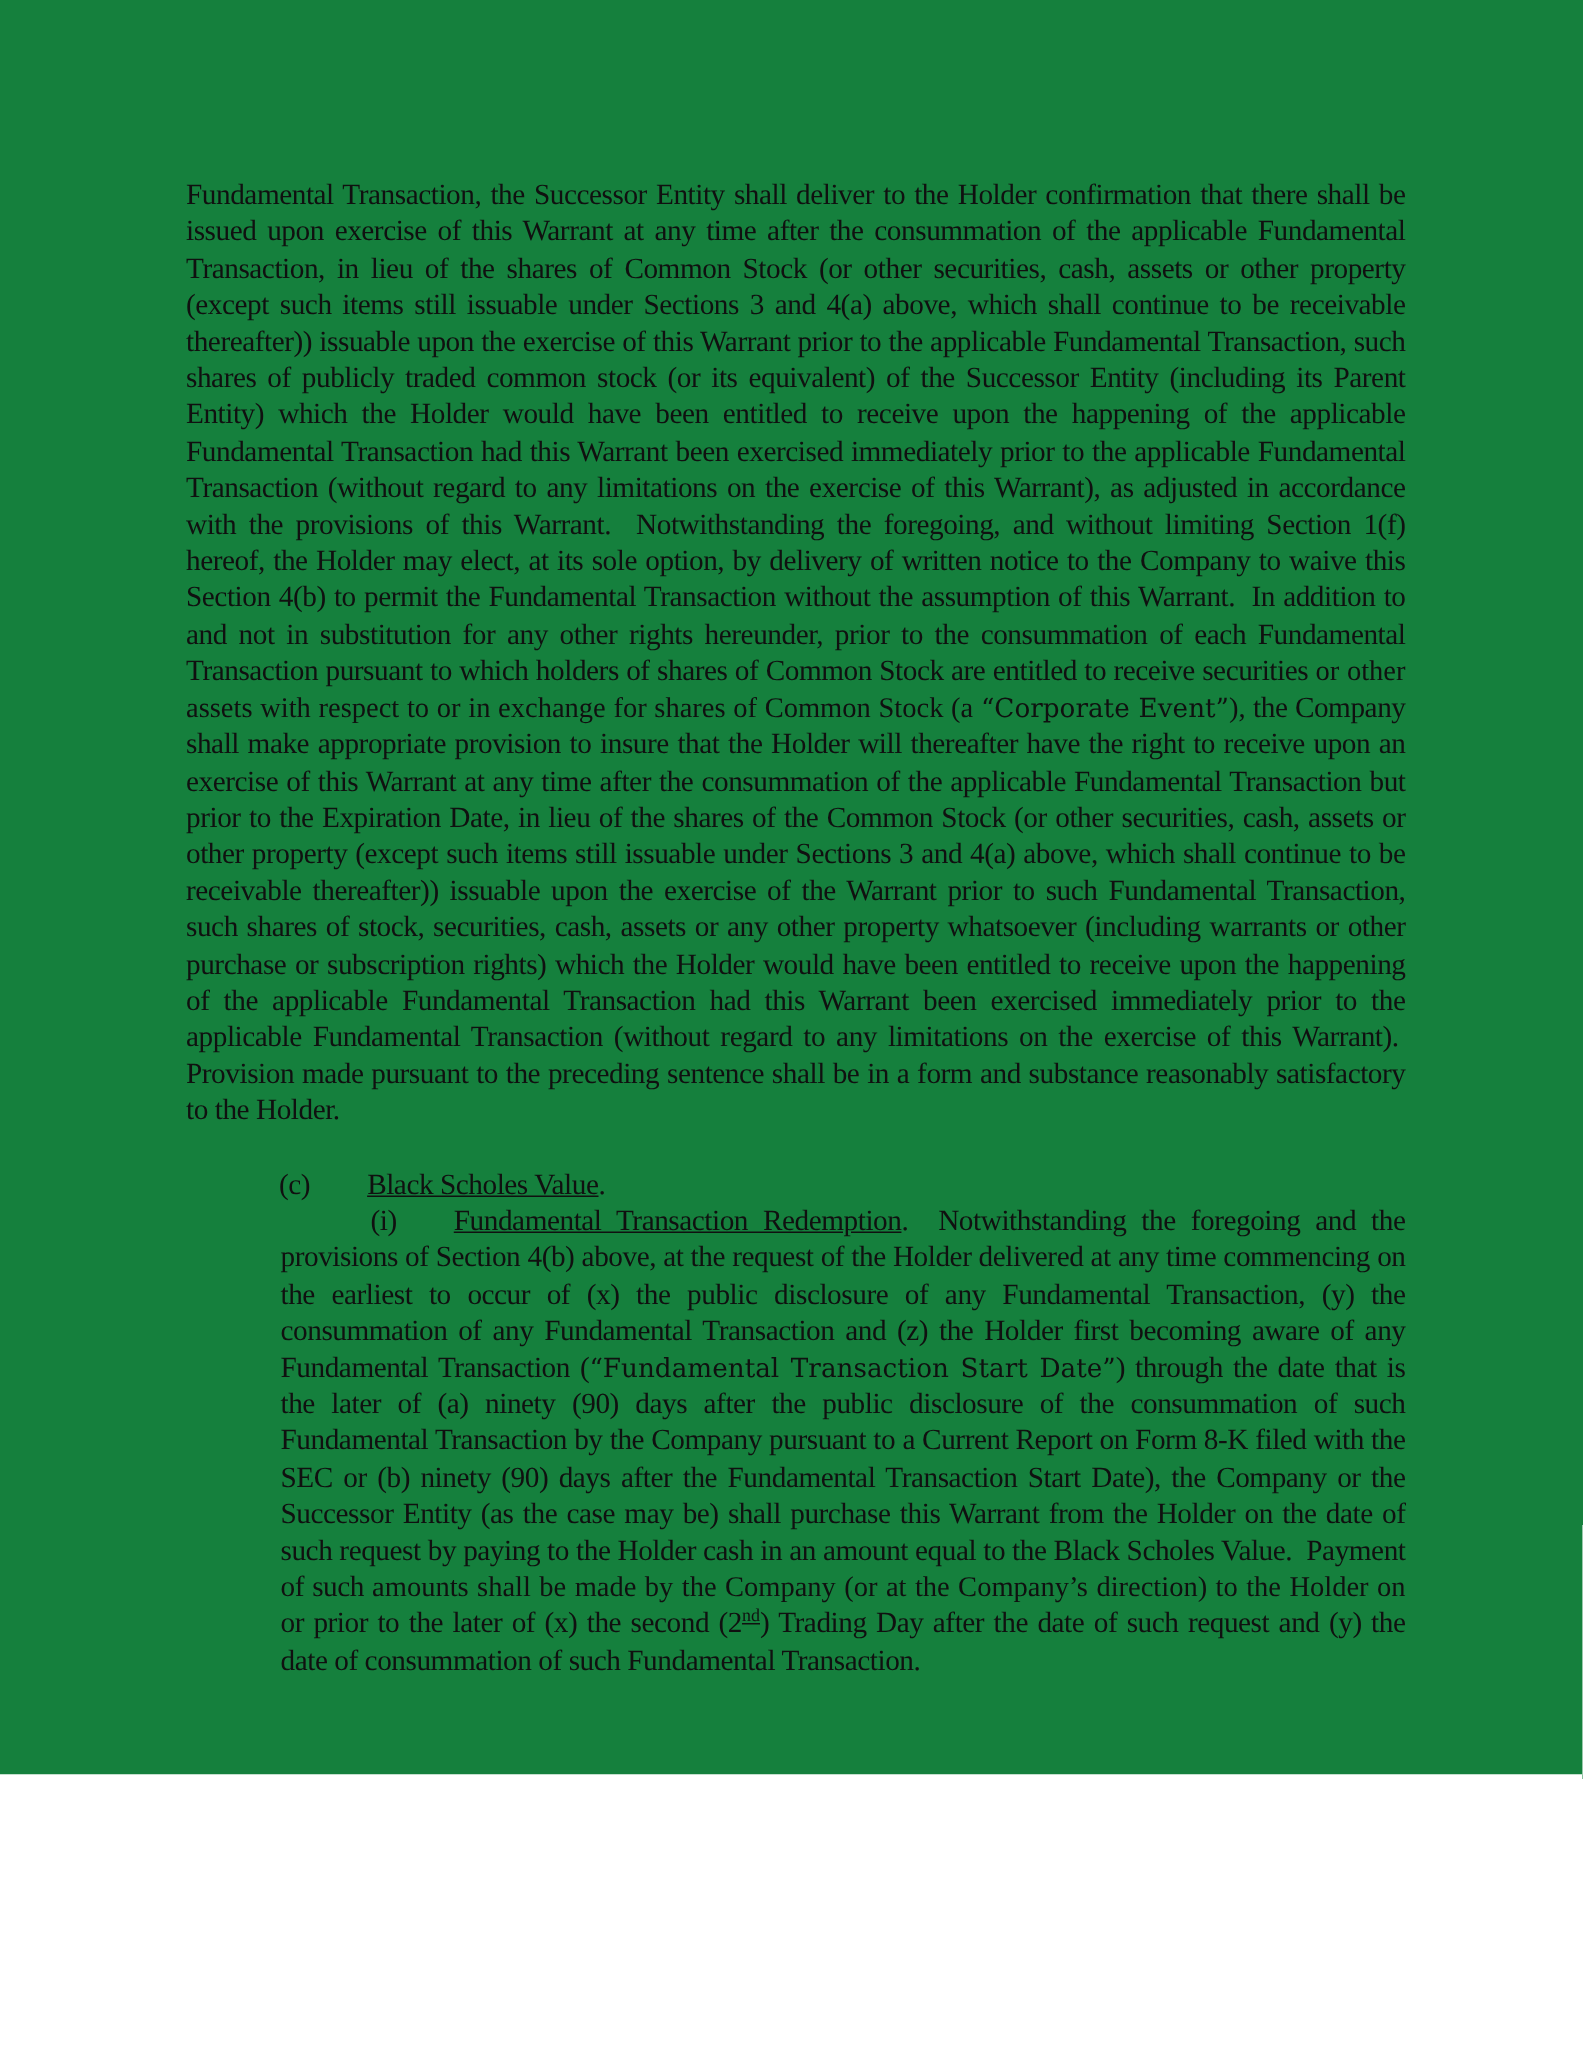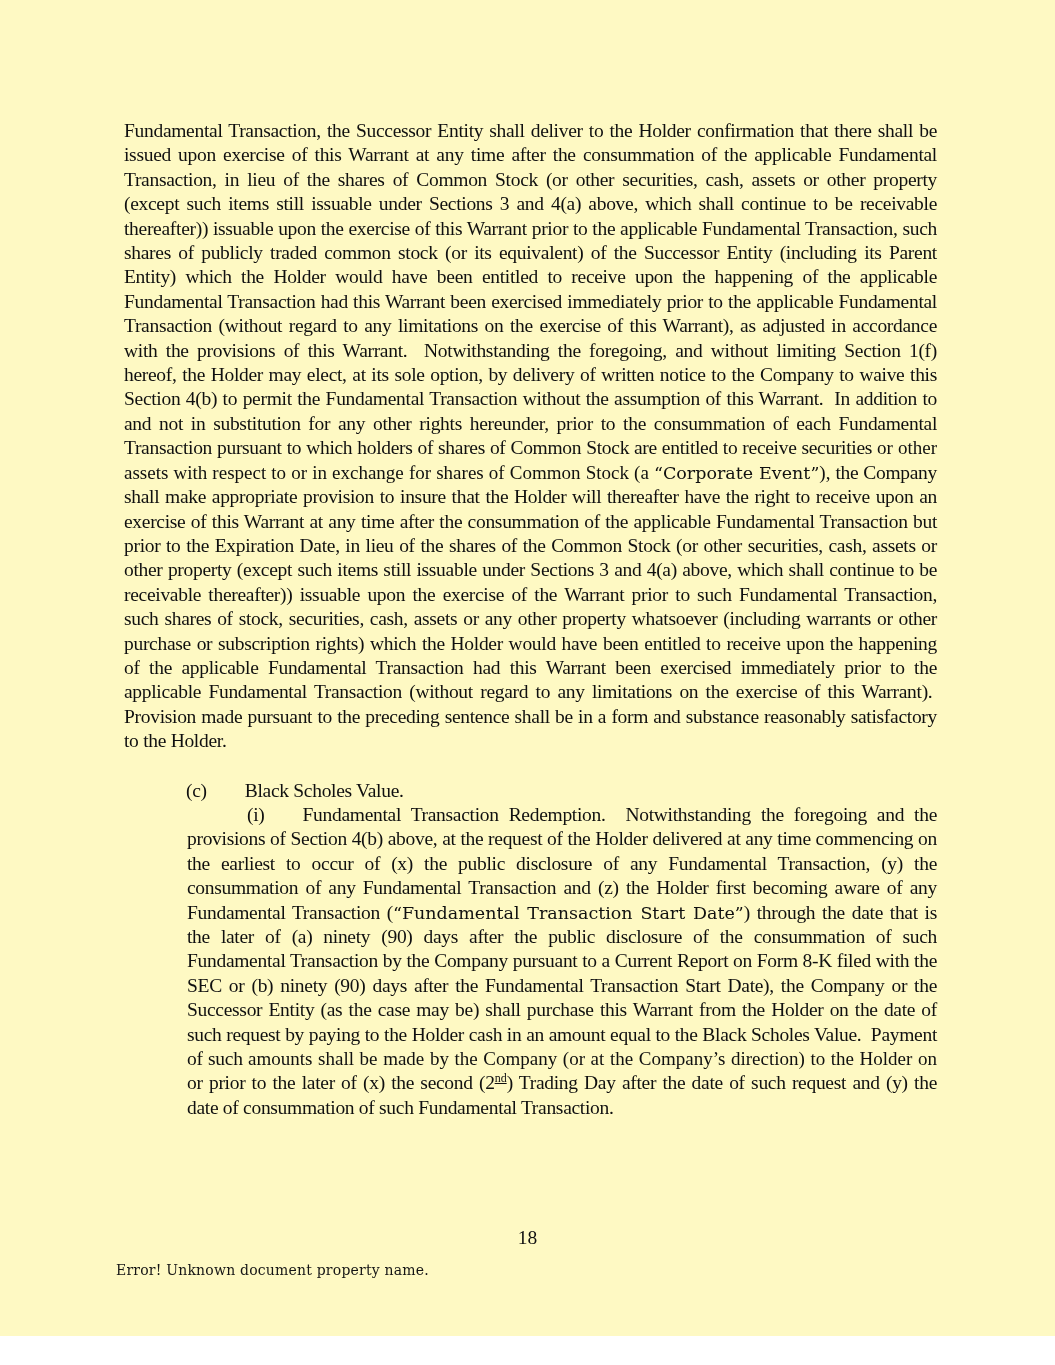--- a/index.html
+++ b/index.html
@@ -1,21 +1,21 @@
 <!DOCTYPE html>
 <html><head>
 <meta charset="utf-8">
 <style>
   html, body { margin: 0; padding: 0; background: #ffffff; }
   .page {
     position: relative;
     width: 1055px;
-    height: 1336px;
+    height: 1183px;
     margin: 0 auto;
-    background: #fef9c3;
+    background: #15803d;
     color: #101010;
     font-family: "Liberation Serif", serif;
     font-size: 19.5px;
     line-height: 24.4px;
     overflow: hidden;
   }
   .content {
     position: absolute;
     top: 119px;
     left: 124px;
@@ -31,21 +31,21 @@
     letter-spacing: -0.3px;
     text-align: left;
   }
   .sub-i {
     margin-left: 63px;
     text-indent: 60px;
     text-align: justify;
     letter-spacing: -0.3px;
   }
   .run-default { }
-  .run-underline { }
+  .run-underline { text-decoration: underline; }
   .run-tab { display: inline-block; width: 38px; }
   .run-wide {
     font-family: "Liberation Serif", serif;
     letter-spacing: 0;
     font-size: 19px;
   }
   .run-defined {
     font-family: "DejaVu Serif", serif;
     letter-spacing: 0;
     font-size: 17.5px;

